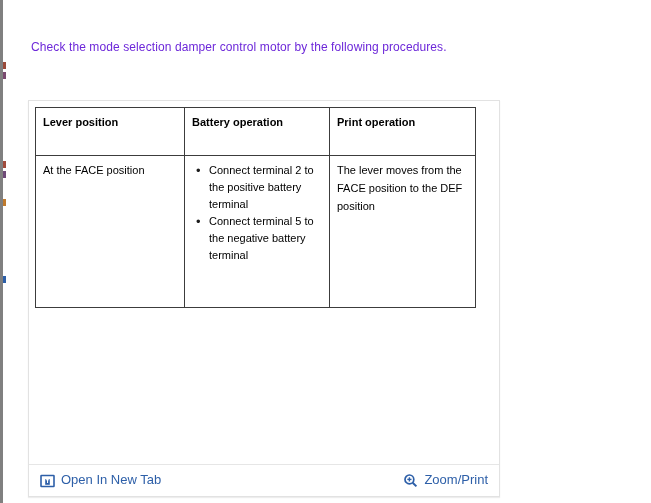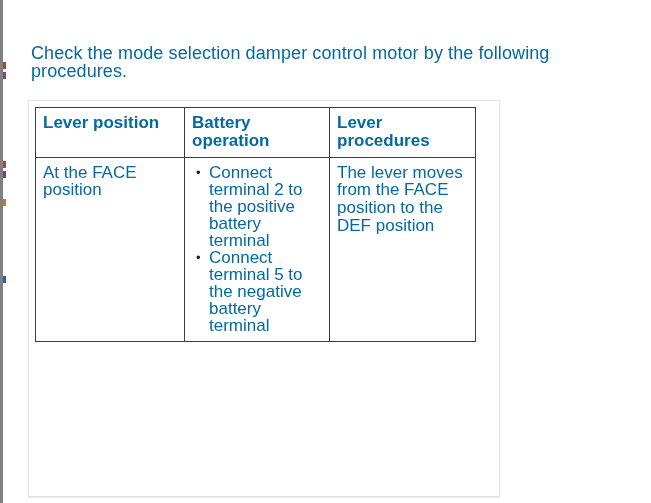--- a/index.html
+++ b/index.html
@@ -33,23 +33,23 @@
     left: 3px;
     width: 3px;
     height: 7px;
   }
 
   .intro-text {
     position: absolute;
     left: 31px;
     top: 26px;
     width: 560px;
-    font-size: 18px;
+    font-size: 12px;
     line-height: 18px;
-    color: #0369a1;
+    color: #6d28d9;
     letter-spacing: 0.1px;
   }
 
   
   .figure-panel {
     position: absolute;
     left: 28px;
     top: 100px;
     width: 472px;
     height: 397px;
@@ -69,23 +69,23 @@
     border-collapse: collapse;
     table-layout: fixed;
     width: 440px;
     background: #ffffff;
   }
   table.spec-table td,
   table.spec-table th {
     border: 1px solid #3c3c3c;
     vertical-align: top;
     padding: 6px 7px 7px 7px;
-    font-size: 17px;
+    font-size: 11px;
     line-height: 17.8px;
-    color: #0369a1;
+    color: #000000;
     text-align: left;
   }
   table.spec-table th {
     font-weight: bold;
   }
   col.c1 { width: 149px; }
   col.c2 { width: 145px; }
   col.c3 { width: 146px; }
 
   .hdr-row th { height: 48px; }
@@ -160,34 +160,61 @@
       <table class="spec-table">
         <colgroup>
           <col class="c1">
             <col class="c2">
             <col class="c3">
         </colgroup>
         <thead>
           <tr class="hdr-row">
             <th>Lever position</th>
             <th>Battery operation</th>
-            <th>Lever procedures</th>
+            <th>Print operation</th>
           </tr>
         </thead>
         <tbody>
           <tr class="data-row">
             <td>At the FACE position</td>
             <td>
               <ul class="steps">
                 <li>Connect terminal 2 to the positive battery terminal</li>
                 <li>Connect terminal 5 to the negative battery terminal</li>
               </ul>
             </td>
             <td>The lever moves from the FACE position to the DEF position</td>
           </tr>
         </tbody>
       </table>
 
     </div>
 
+    <div class="panel-footer">
+
+      <a class="footer-link link-open">
+        <span class="ico">
+          <svg viewBox="0 0 15 15" width="15" height="15" aria-hidden="true">
+            <rect x="1" y="2.5" width="13" height="11" rx="0.5" fill="none" stroke="#2d5fa8" stroke-width="1.6"></rect>
+            <rect x="5.2" y="6.2" width="4.6" height="5.6" fill="#2d5fa8"></rect>
+            <path d="M7.5 5.0 L9.3 7.2 L5.7 7.2 Z" fill="#ffffff"></path>
+            <rect x="7.0" y="7.0" width="1.1" height="3.0" fill="#ffffff"></rect>
+          </svg>
+        </span>
+        <span>Open In New Tab</span>
+      </a>
+
+      <a class="footer-link link-zoom">
+        <span class="ico">
+          <svg viewBox="0 0 15 15" width="15" height="15" aria-hidden="true">
+            <circle cx="6.4" cy="6.4" r="4.4" fill="none" stroke="#2d5fa8" stroke-width="1.7"></circle>
+            <line x1="6.4" y1="4.3" x2="6.4" y2="8.5" stroke="#2d5fa8" stroke-width="1.4"></line>
+            <line x1="4.3" y1="6.4" x2="8.5" y2="6.4" stroke="#2d5fa8" stroke-width="1.4"></line>
+            <line x1="9.7" y1="9.7" x2="13.4" y2="13.4" stroke="#2d5fa8" stroke-width="2"></line>
+          </svg>
+        </span>
+        <span>Zoom/Print</span>
+      </a>
+
+    </div>
   </div>
 
 </div>
 
 </body></html>

